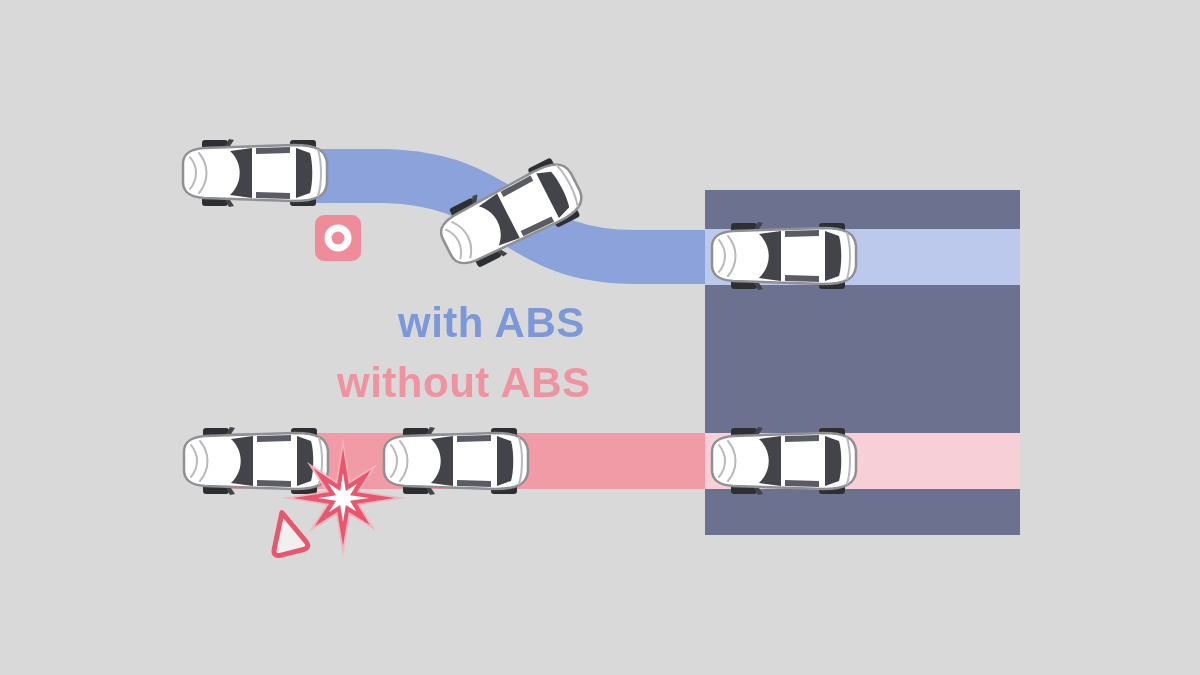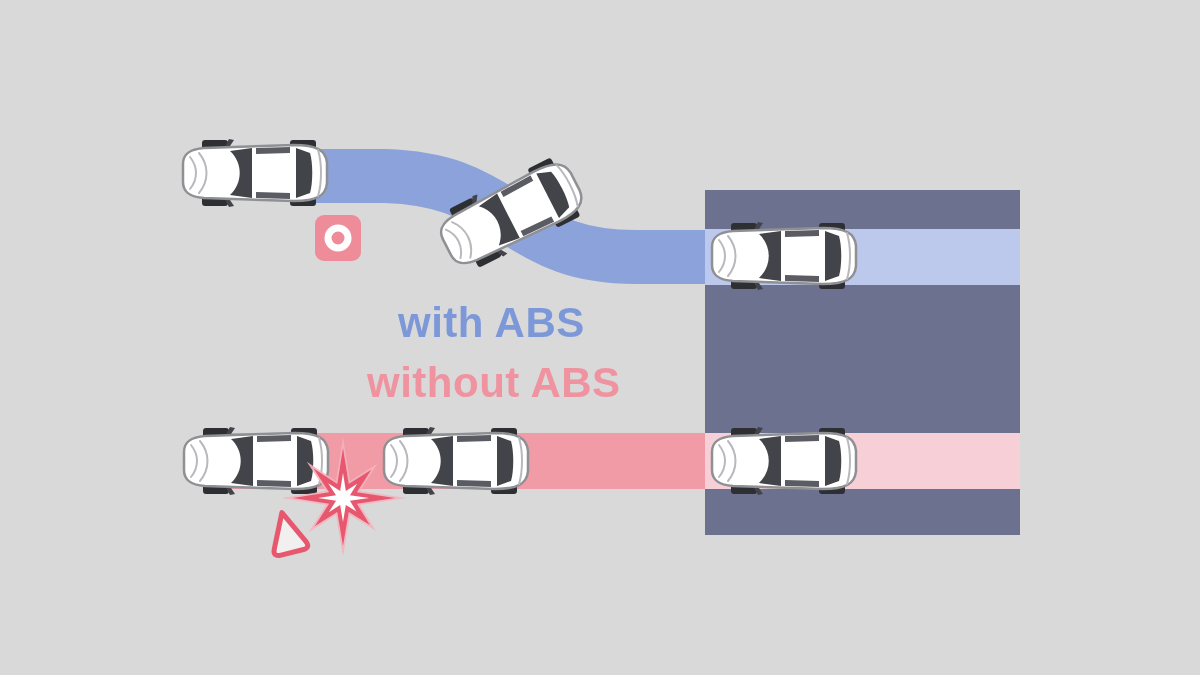--- a/index.html
+++ b/index.html
@@ -34,21 +34,21 @@
   .win2{fill:#5a5b63;}
   .car-line{fill:none;stroke:#b9b9bd;stroke-width:2;stroke-linecap:round;}
   .label{
     position:absolute;
     font-weight:700;
     font-size:42px;
     letter-spacing:0.5px;
     white-space:nowrap;
   }
   .label-with{left:398px;top:299px;color:var(--with-abs-text);}
-  .label-without{left:337px;top:359px;color:var(--without-abs-text);margin-left:30px;}
+  .label-without{left:337px;top:359px;color:var(--without-abs-text);}
   .braking-point{
     position:absolute;
     left:729px;top:306px;
     color:var(--braking-point-text);
     font-weight:700;
     font-size:44px;
     line-height:1.12;
     letter-spacing:0.5px;
   }
 </style>

